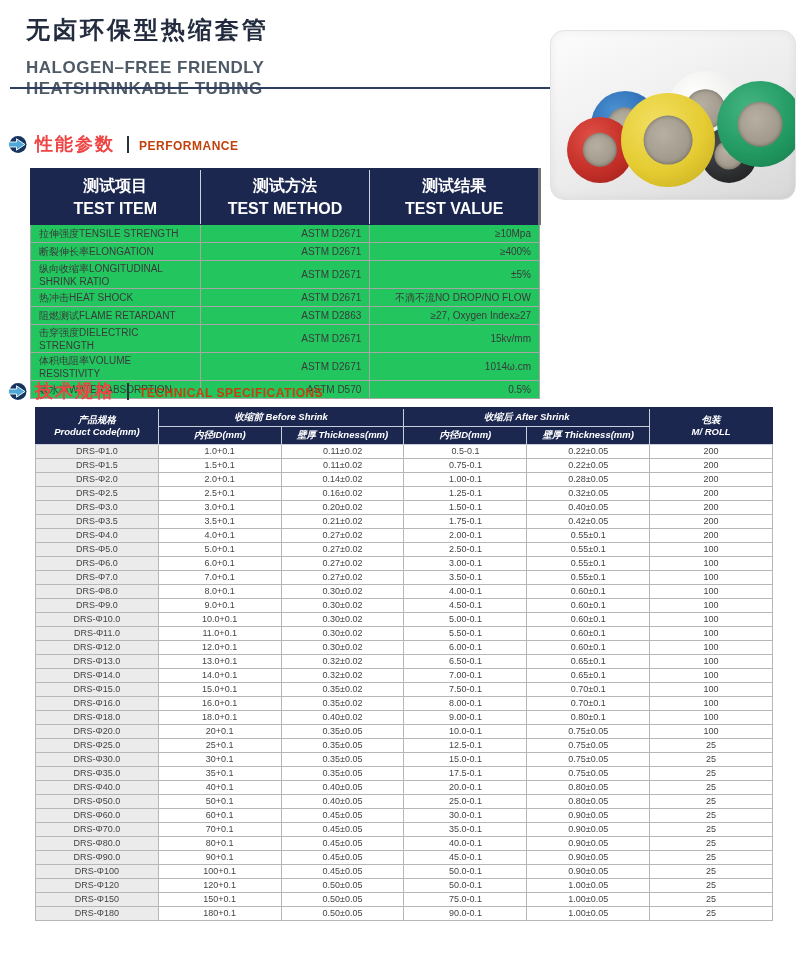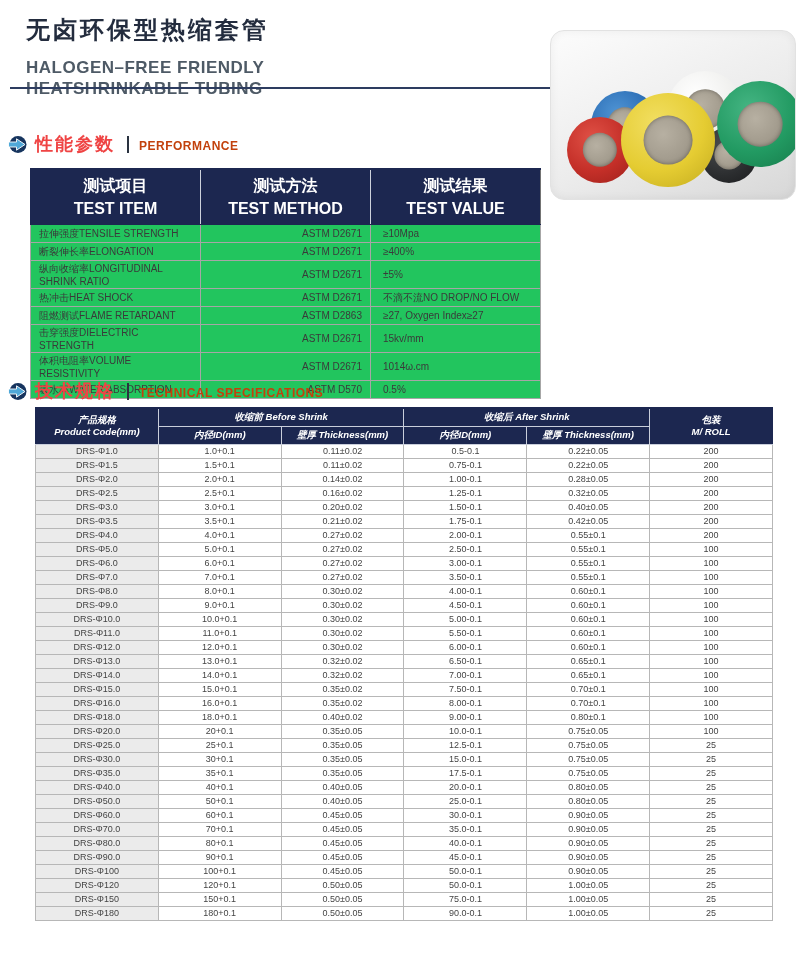--- a/index.html
+++ b/index.html
@@ -45,26 +45,26 @@
   .heading-en { font-size:12px; font-weight:bold; color:#c2410c; letter-spacing:0.5px; padding-top:4px; }
   .arrow-icon { display:inline-block; width:19px; height:19px; }
 
   
   .perf-table { position:absolute; left:30px; top:168px; width:511px;
                 border-collapse:collapse; table-layout:fixed; }
   .perf-table th { background:#1c2750; color:#fff; font-size:16px; font-weight:bold;
                    line-height:1.45; padding:4px 2px; border:1px solid #cdd2dc;
                    border-top:2px solid #1c2750; border-bottom:1px solid #1c2750; text-align:center; }
   .perf-table th:first-child { border-left:1px solid #1c2750; }
-  .perf-table th:last-child  { border-right:1px solid #737373; }
+  .perf-table th:last-child  { border-right:3px solid #737373; }
   .perf-table td { background:#22c55e; border:1px solid #a6a6a6; font-size:10px; color:#3a3a3a;
                    height:18px; padding:1px 8px; }
   .perf-table td:nth-child(1){ width:42%; text-align:left; }
   .perf-table td:nth-child(2){ width:23.5%; text-align:right; }
-  .perf-table td:nth-child(3){ width:34.5%; text-align:left; padding-left:12px; }
+  .perf-table td:nth-child(3){ width:34.5%; text-align:right; padding-left:12px; }
 
   
   .spec-table { position:absolute; left:35px; top:407px; width:738px;
                 border-collapse:collapse; table-layout:fixed; }
   .spec-table th { background:#1c2750; color:#fff; font-weight:bold; font-size:9.5px;
                    padding:2px 2px; border:1px solid #c9cedb; text-align:center; line-height:1.35;font-style:italic; }
   .spec-table thead tr:first-child th { border-top:2px solid #1c2750; }
   .spec-table th.edge-l { border-left:1px solid #1c2750; }
   .spec-table th.edge-r { border-right:1px solid #1c2750; }
   .spec-table td { background:#fff; border:1px solid #b7b7b7; font-size:9px; color:#444;

